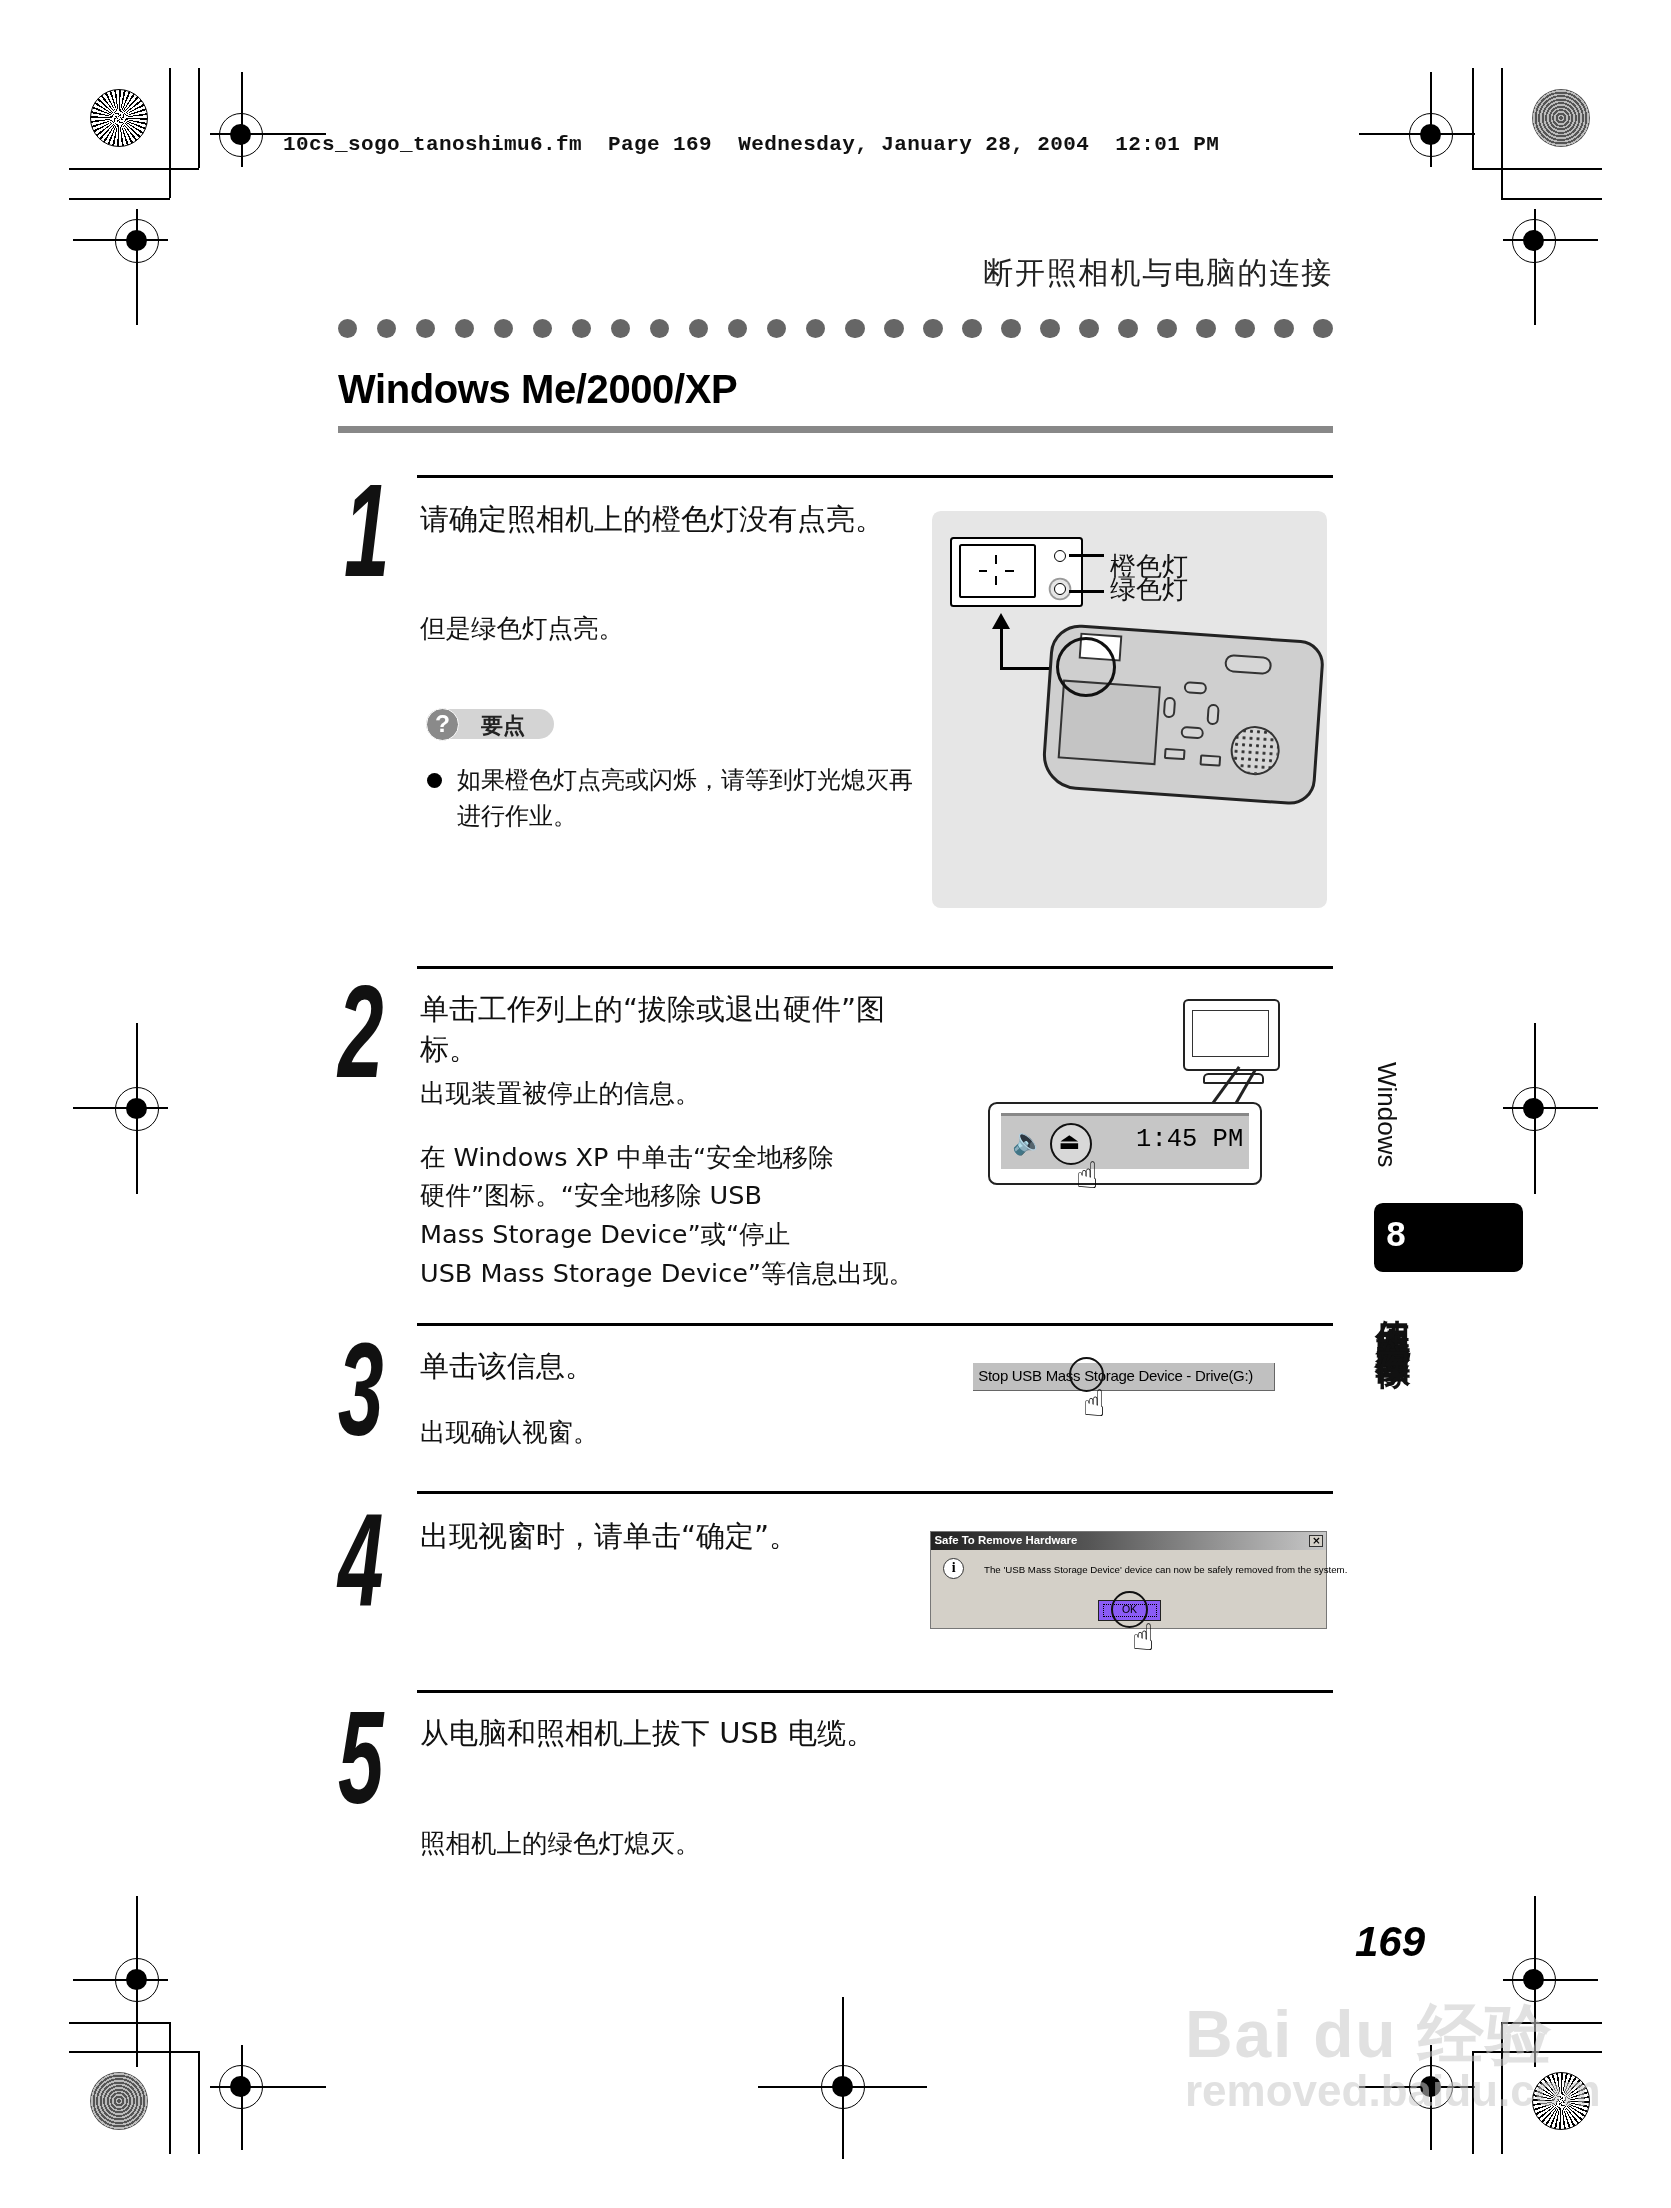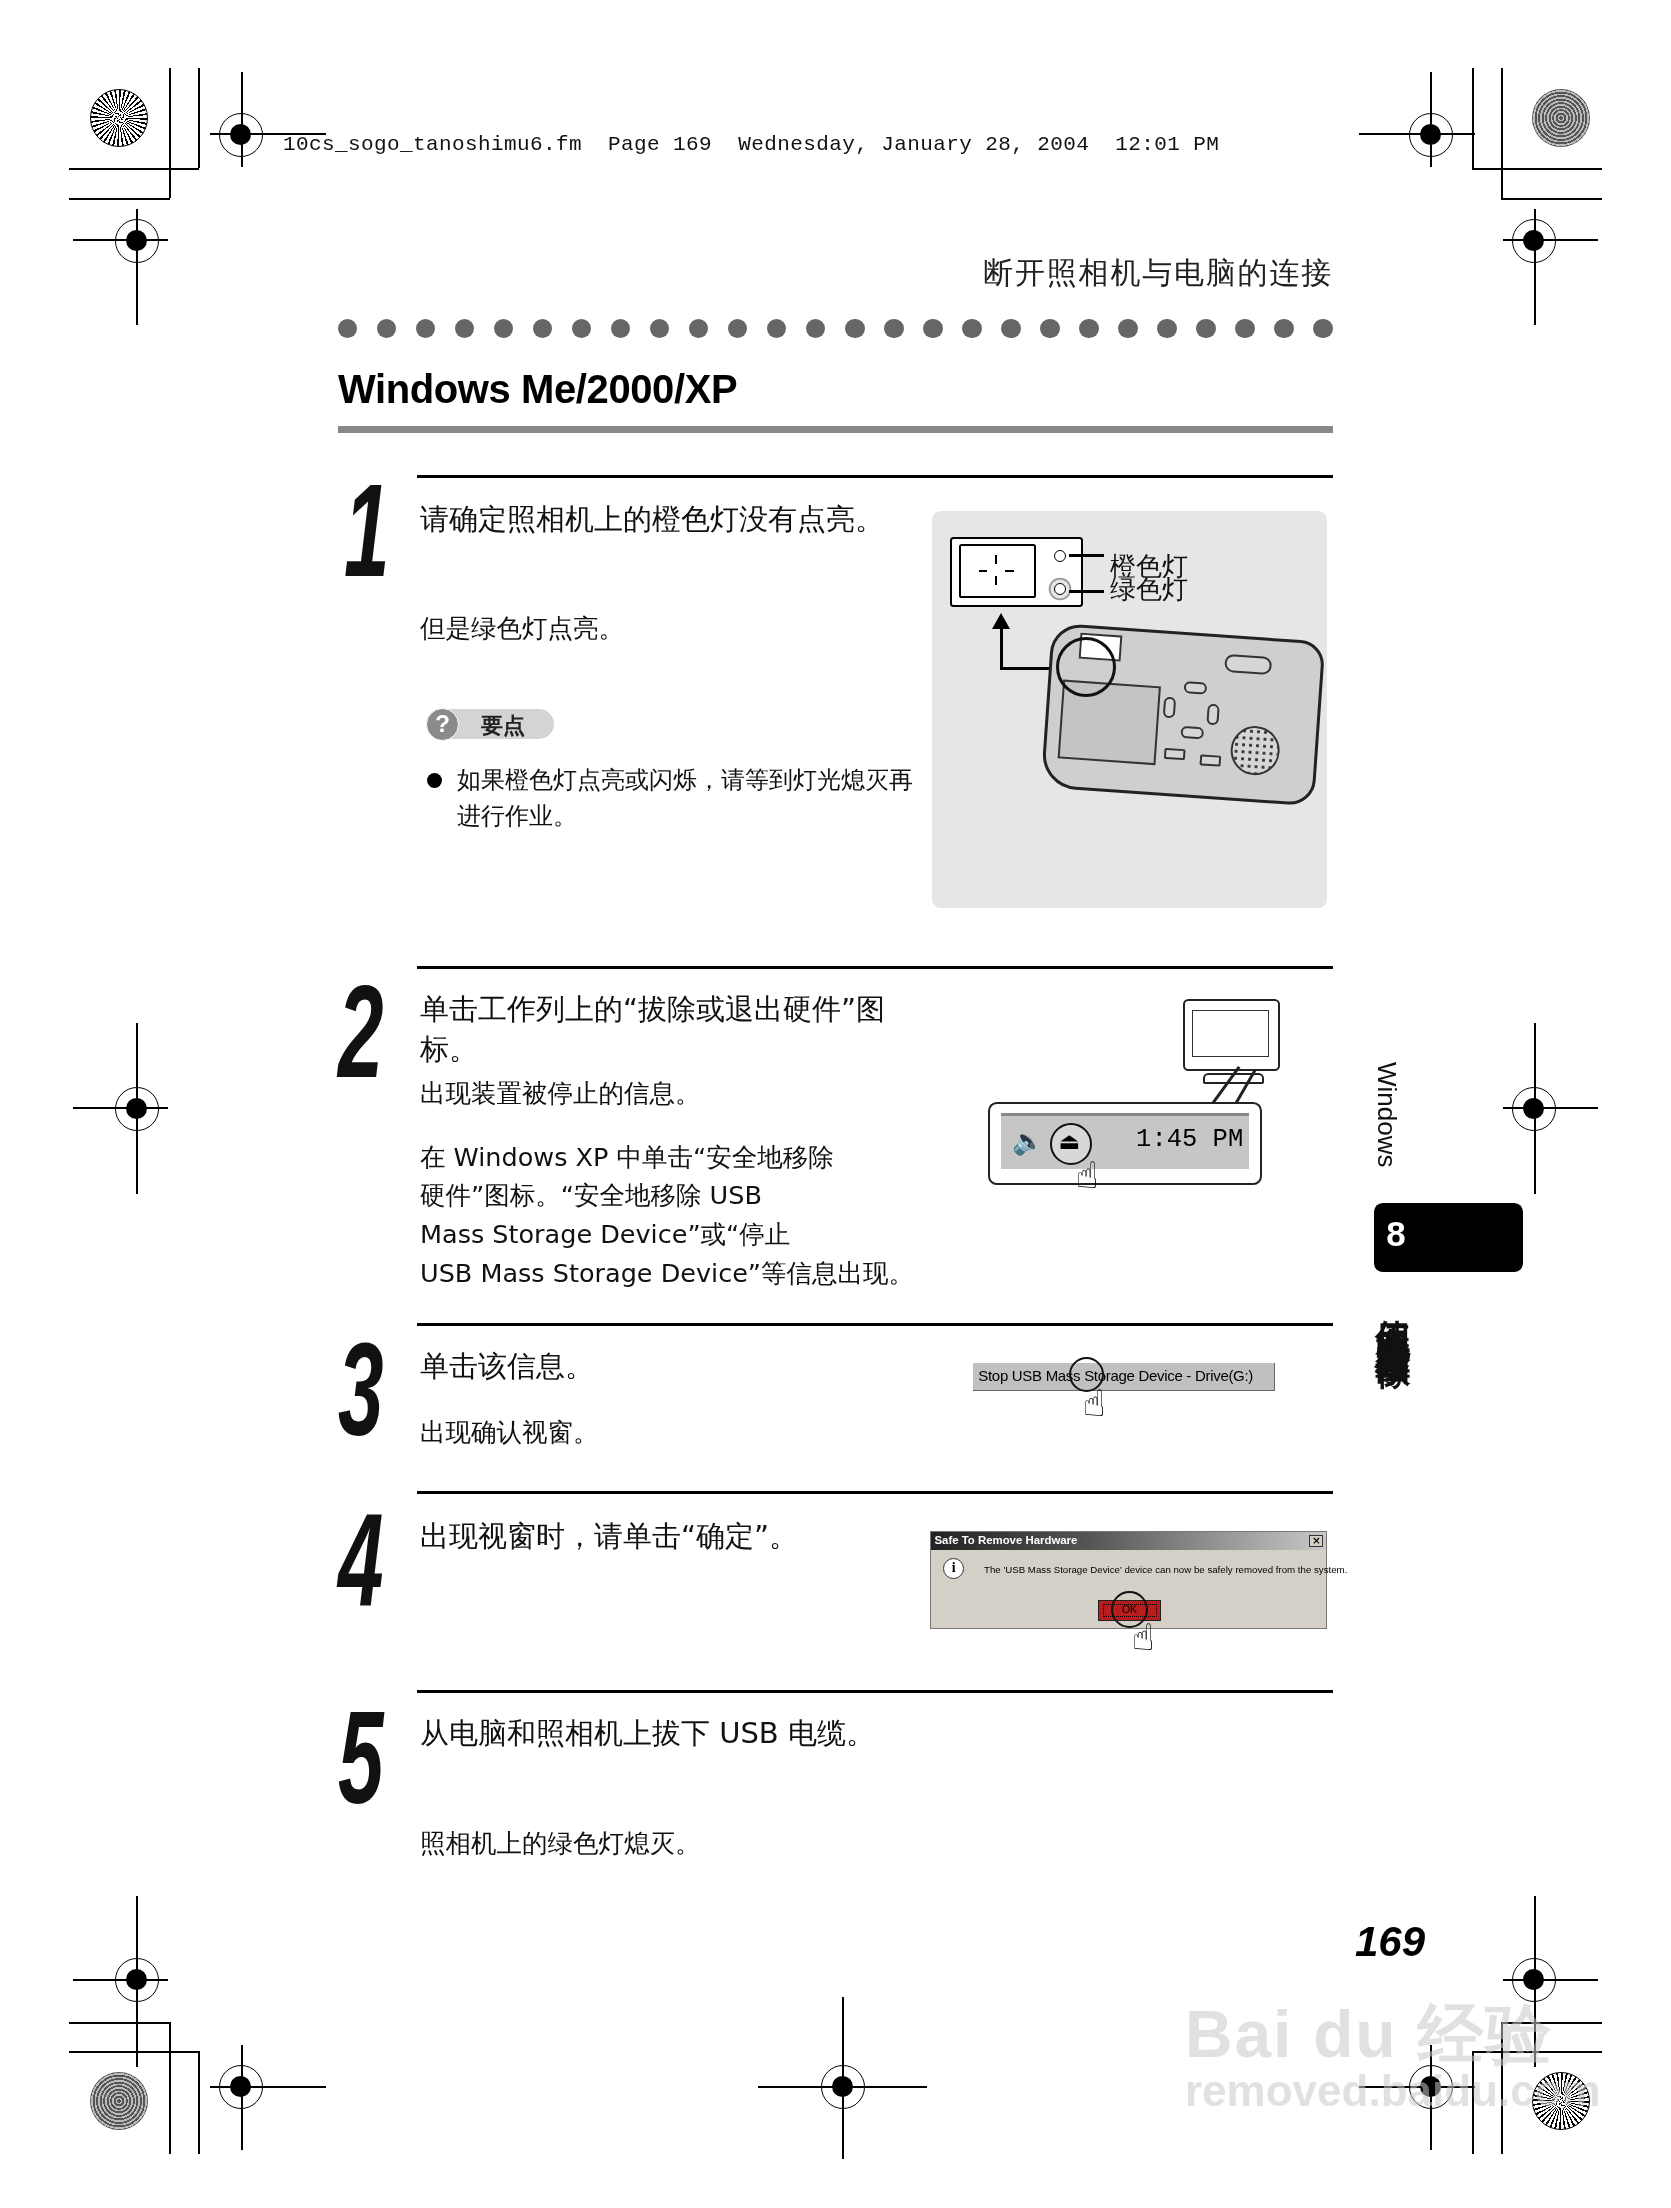--- a/index.html
+++ b/index.html
@@ -1,19 +1,19 @@
 <!DOCTYPE html>
 <html style="font-size:14px"><head>
 <meta charset="utf-8">
 <style>
   html, body { margin:0; padding:0; }
   body { width:1671px; height:2209px; position:relative; background:#ffffff; overflow:hidden;
          font-family:"DejaVu Sans", "Liberation Sans", sans-serif; color:#111; }
   .abs { position:absolute; }
-  .mono { font-family:"Liberation Mono", "DejaVu Sans Mono", monospace; }
+  .mono { font-family:"Liberation Mono", "DejaVu Sans Mono", monospace;font-weight:bold; }
 
   
   .hline { position:absolute; height:1.8px; background:#000; }
   .vline { position:absolute; width:1.8px; background:#000; }
   .target { position:absolute; width:44px; height:44px; border:1.8px solid #000; border-radius:50%; box-sizing:border-box; }
   .target::after { content:""; position:absolute; left:9.7px; top:9.7px; width:21px; height:21px; border-radius:50%; background:#000; }
   .spoke { position:absolute; width:58px; height:58px; border-radius:50%; border:1.8px solid #000; box-sizing:border-box;
            background: repeating-conic-gradient(#000 0deg 4deg, #fff 4deg 10deg); }
   .rings { position:absolute; width:58px; height:58px; border-radius:50%;
            background: repeating-radial-gradient(circle, #555 0 1.8px, #bbb 1.8px 3.5px); }
@@ -76,21 +76,21 @@
               font-family:"Liberation Sans", sans-serif; font-size:15px; line-height:26px; padding-left:5.3px; color:#000; white-space:nowrap; letter-spacing:-0.3px; }
   .stop-circle { position:absolute; left:1069px; top:1357px; width:35px; height:35px; border:2.6px solid #111; border-radius:50%; box-sizing:border-box; }
 
   
   .dlg { position:absolute; left:930px; top:1531px; width:397px; height:98px; background:#d4d0c8; border:0.9px solid #777; box-sizing:border-box; }
   .dlg-title { position:absolute; left:0; top:0; width:100%; height:17.6px; background:linear-gradient(90deg, #222 0%, #555 40%, #c8c8c8 100%);
                color:#fff; font-family:"Liberation Sans", sans-serif; font-weight:bold; font-size:11.4px; line-height:17.6px; padding-left:3.5px; box-sizing:border-box; }
   .dlg-close { position:absolute; right:2.6px; top:2.6px; width:14px; height:12.3px; background:#d4d0c8; border:0.9px solid #333; box-sizing:border-box; font-size:10.5px; line-height:9.7px; text-align:center; color:#000; font-weight:bold; }
   .dlg-icon { position:absolute; left:12.3px; top:26px; width:21px; height:21px; border-radius:50%; background:#fff; border:1.8px solid #333; box-sizing:border-box; font-family:"Liberation Serif", serif; font-weight:bold; font-size:14px; line-height:17.6px; text-align:center; color:#000; }
   .dlg-msg { position:absolute; left:53px; top:32px; font-family:"Liberation Sans", sans-serif; font-size:9.7px; color:#000; white-space:nowrap; }
-  .dlg-ok { position:absolute; left:167px; top:68px; width:63px; height:21px; border:1.8px solid #222; background:#b91c1c; box-sizing:border-box; font-family:"Liberation Sans", sans-serif; font-size:10.5px; line-height:17.6px; text-align:center; color:#000; }
+  .dlg-ok { position:absolute; left:167px; top:68px; width:63px; height:21px; border:1.8px solid #222; background:#8b5cf6; box-sizing:border-box; font-family:"Liberation Sans", sans-serif; font-size:10.5px; line-height:17.6px; text-align:center; color:#000; }
   .dlg-ok-inner { position:absolute; left:3.5px; top:2.6px; right:3.5px; bottom:2.6px; border:0.9px dotted #000; }
   .ok-circle { position:absolute; left:1111px; top:1591px; width:37px; height:37px; border:2.6px solid #111; border-radius:50%; box-sizing:border-box; }
 
   
   .side-windows { position:absolute; left:1371px; top:1062px; font-family:"Liberation Sans", sans-serif; font-size:26px; color:#111; writing-mode:vertical-rl; }
   .chapter-tab { position:absolute; left:1374px; top:1203px; width:149px; height:69px; background:#000; border-radius:8.8px; }
   .chapter-num { position:absolute; left:12.3px; top:10.5px; color:#fff; font-family:"Liberation Sans", sans-serif; font-weight:bold; font-size:35px; }
   .chapter-title { position:absolute; left:1369px; top:1292px; font-size:35px; font-weight:bold; color:#111; writing-mode:vertical-rl; letter-spacing:3.5px; }
 
   .page-number { position:absolute; left:1355px; top:1918px; font-family:"Liberation Sans", sans-serif; font-weight:bold; font-style:italic; font-size:42px; color:#000; }

